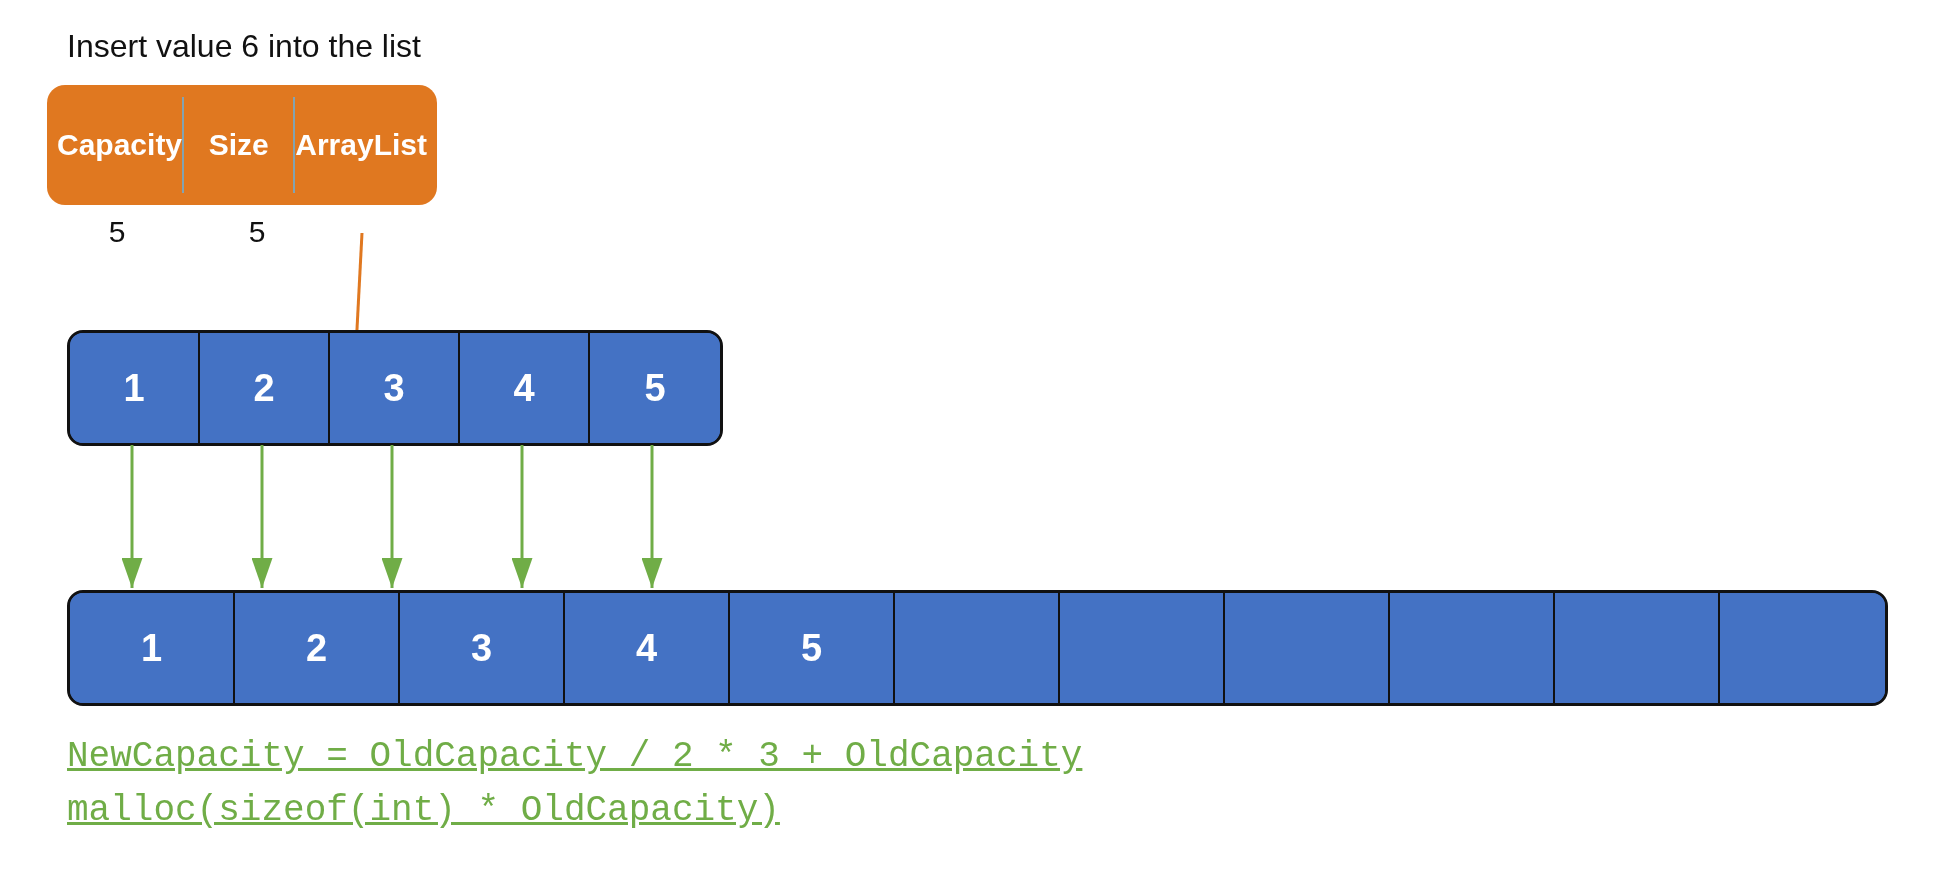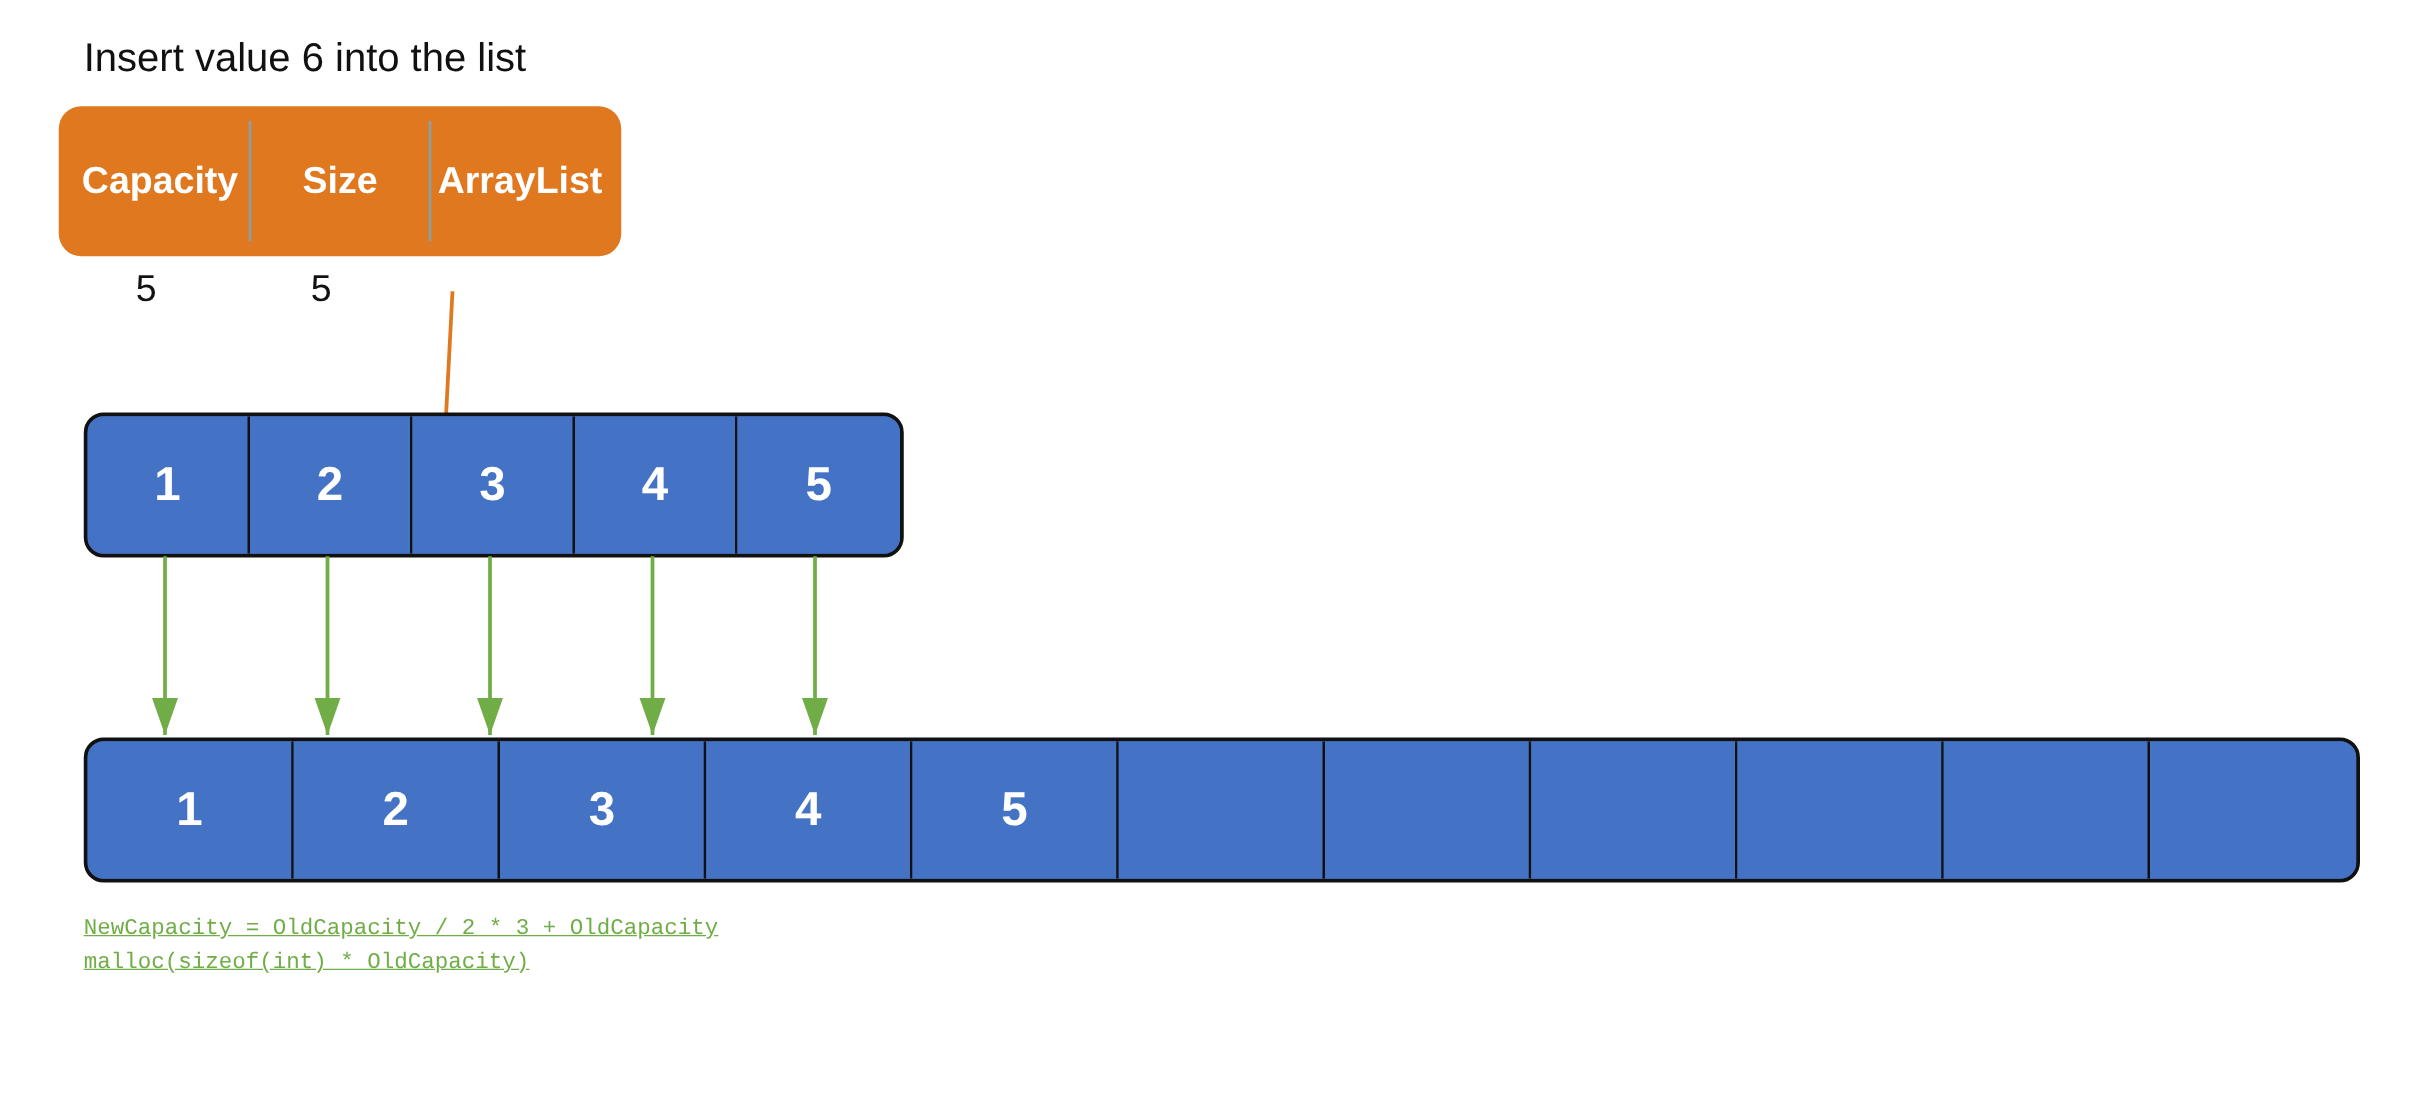--- a/index.html
+++ b/index.html
@@ -27,21 +27,21 @@
       font-size: 32px;
       font-weight: 400;
       color: #111111;
     }
 
     
     .header-box {
       position: absolute;
       top: 85px;
       left: 35px;
-      width: 450px;
+      width: 390px;
       height: 120px;
       background: #E07820;
       border-radius: 18px;
       display: flex;
       align-items: center;
       justify-content: space-around;
       padding: 0 10px;
     }
 
     .header-divider {
@@ -171,21 +171,21 @@
     }
 
     
     .new-capacity-text {
       position: absolute;
       top: 730px;
       left: 55px;
     }
 
     .new-cap-line1, .new-cap-line2 {
-      font-size: 18px;
+      font-size: 36px;
       color: #70AD47;
       text-decoration: underline;
       font-family: 'Courier New', monospace;
       line-height: 1.5;
     }
   </style>
 </head>
 <body>
 
 <div class="page-container">

